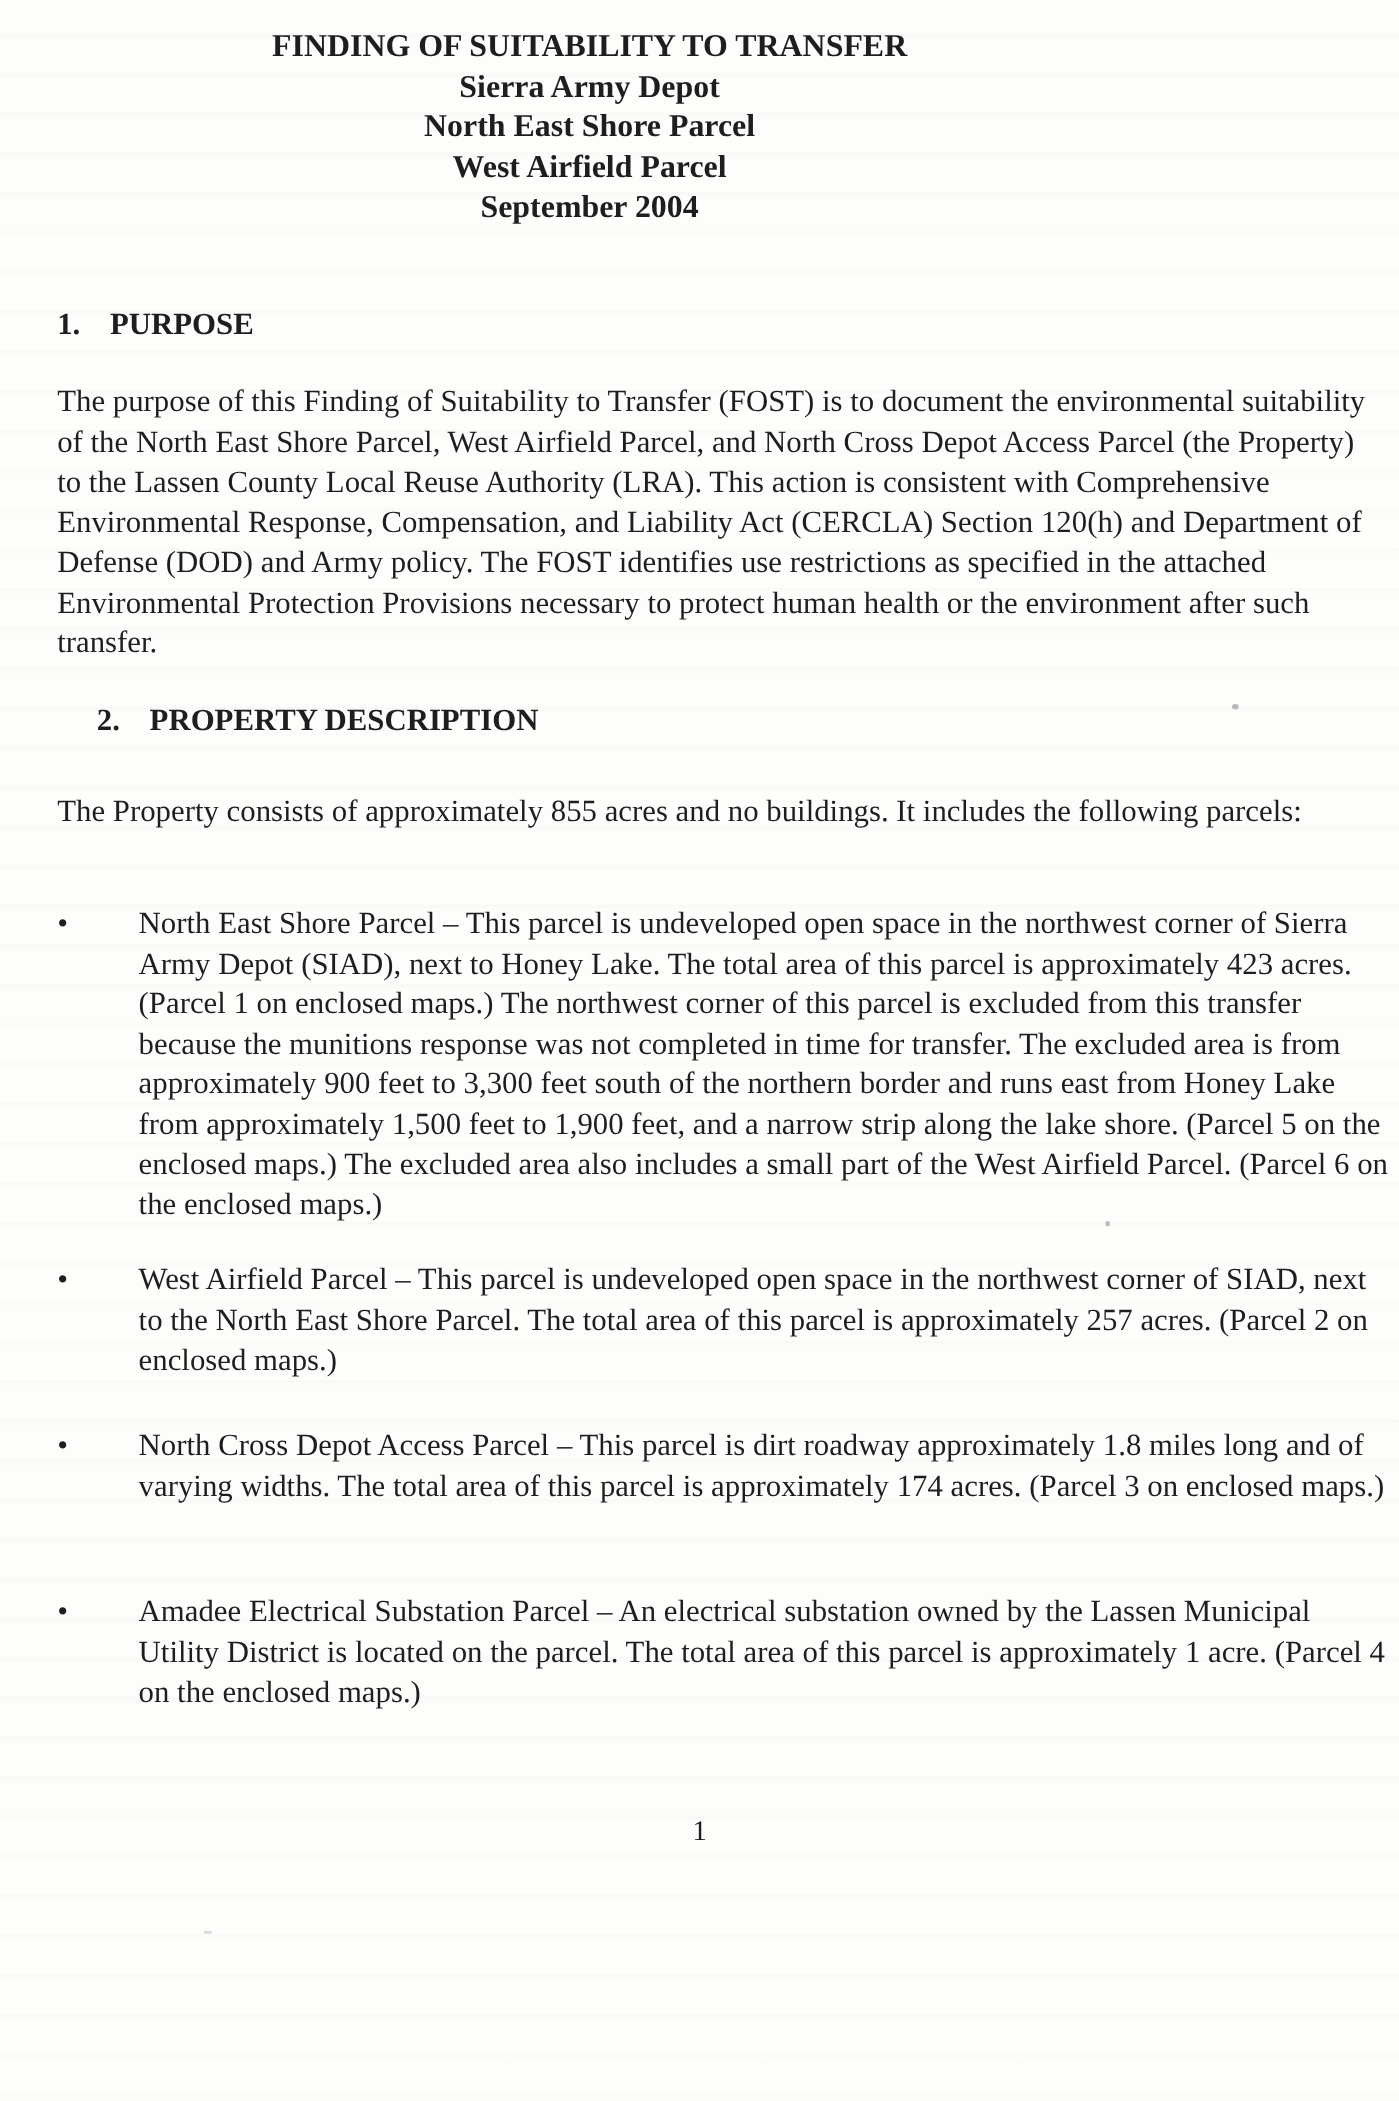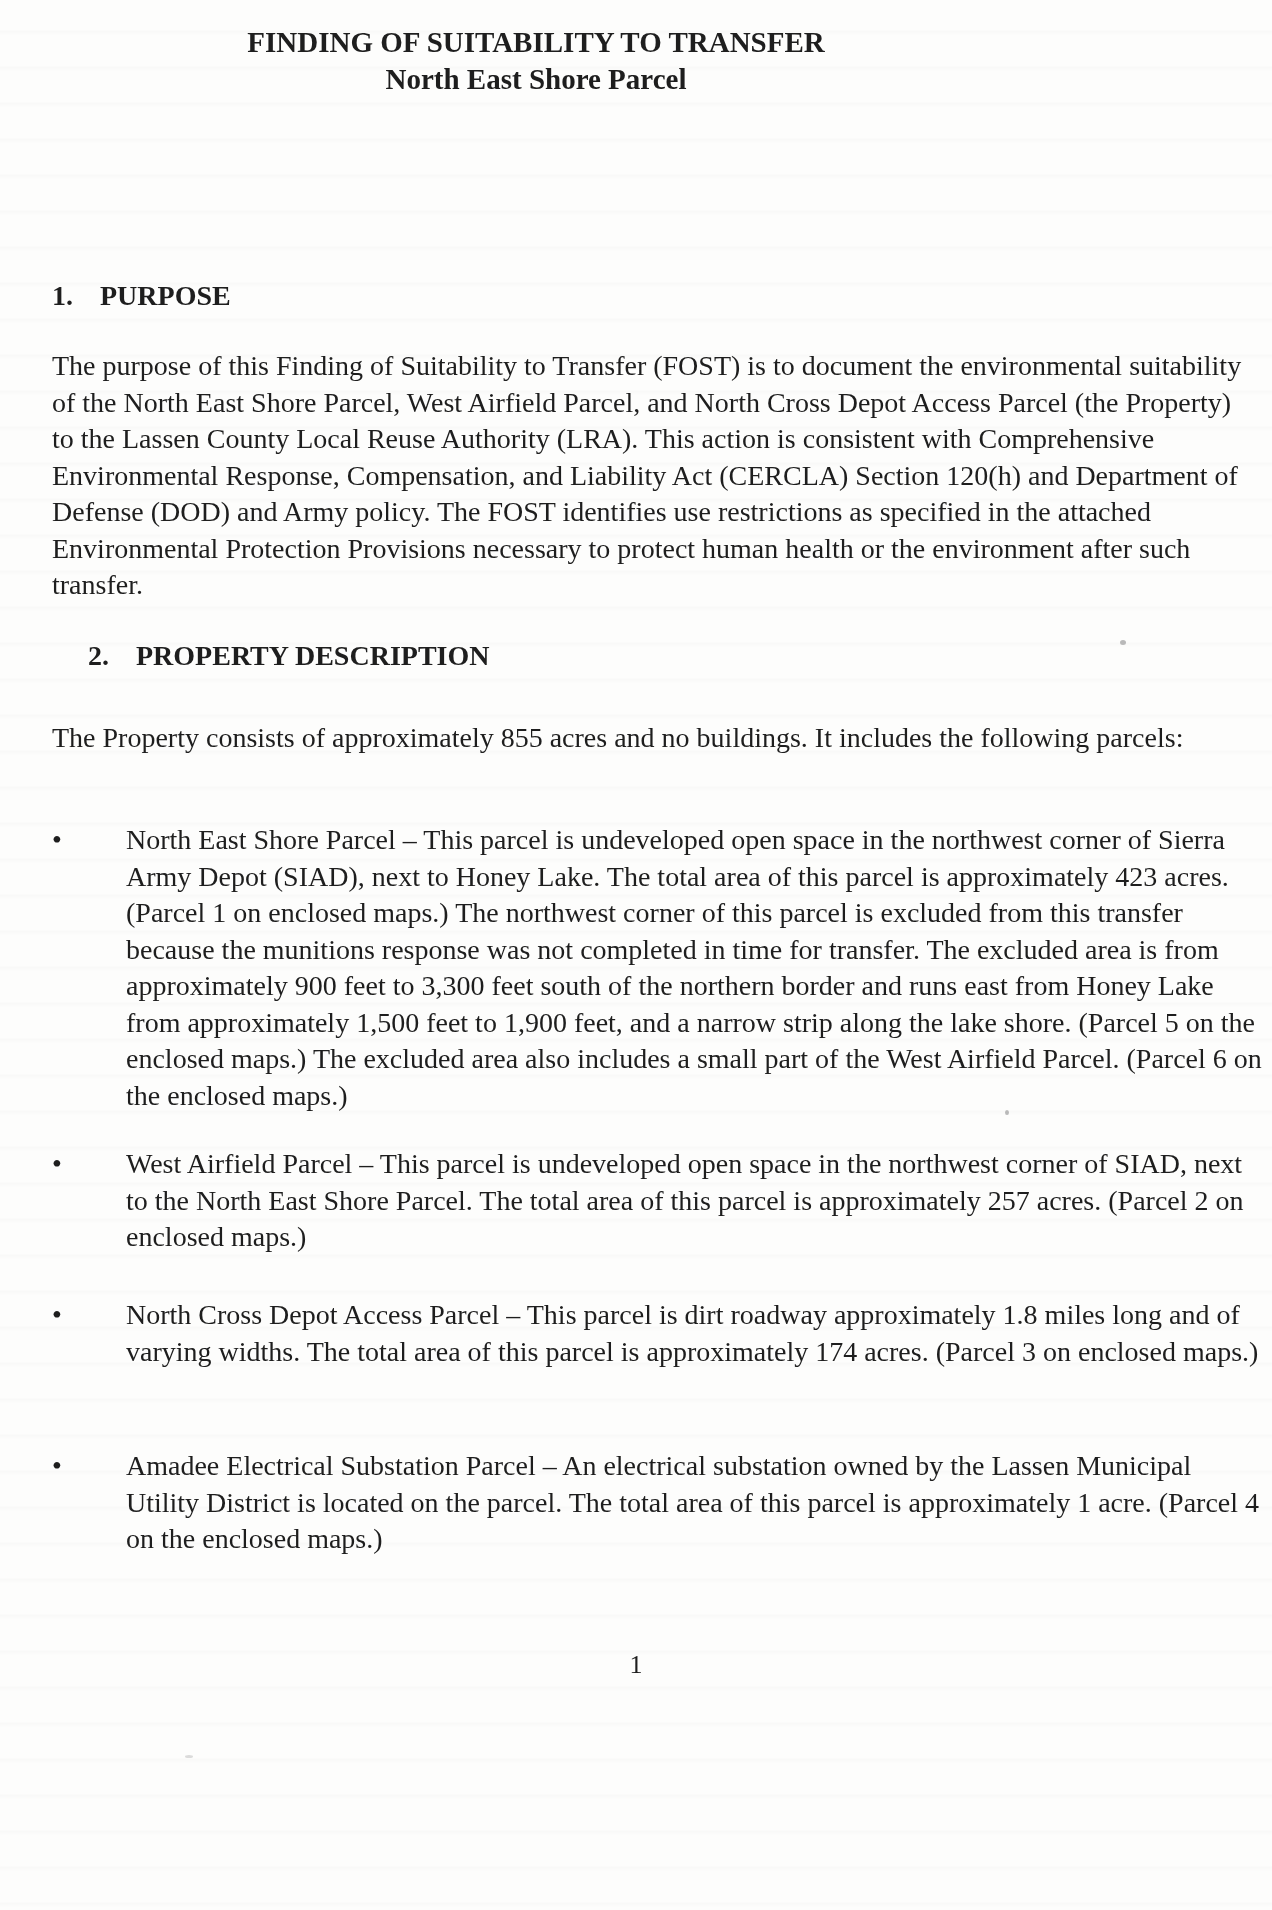--- a/index.html
+++ b/index.html
@@ -38,21 +38,24 @@
   }
   .speck { position:absolute; background:#b9b9b9; border-radius:50%; }
 </style>
 </head>
 <body>
 
 <div class="ghost"></div>
 
 <div class="header">
   <span class="line">FINDING OF SUITABILITY TO TRANSFER</span>
+  <span class="line">Sierra Army Depot</span>
   <span class="line">North East Shore Parcel</span>
+  <span class="line">West Airfield Parcel</span>
+  <span class="line">September 2004</span>
 </div>
 
 <div class="section-heading" style="top:280px;">
   <span class="num">1.</span><span>PURPOSE</span>
 </div>
 
 <p class="para" style="top:348px;">The purpose of this Finding of Suitability to Transfer (FOST) is to document the environmental suitability of the North East Shore Parcel, West Airfield Parcel, and North Cross Depot Access Parcel (the Property) to the Lassen County Local Reuse Authority (LRA).  This action is consistent with Comprehensive Environmental Response, Compensation, and Liability Act (CERCLA) Section 120(h) and Department of Defense (DOD) and Army policy.  The FOST identifies use restrictions as specified in the attached Environmental Protection Provisions necessary to protect human health or the environment after such transfer.</p>
 
 <div class="section-heading" style="top:640px;margin-left:36px;">
   <span class="num">2.</span><span>PROPERTY DESCRIPTION</span>

